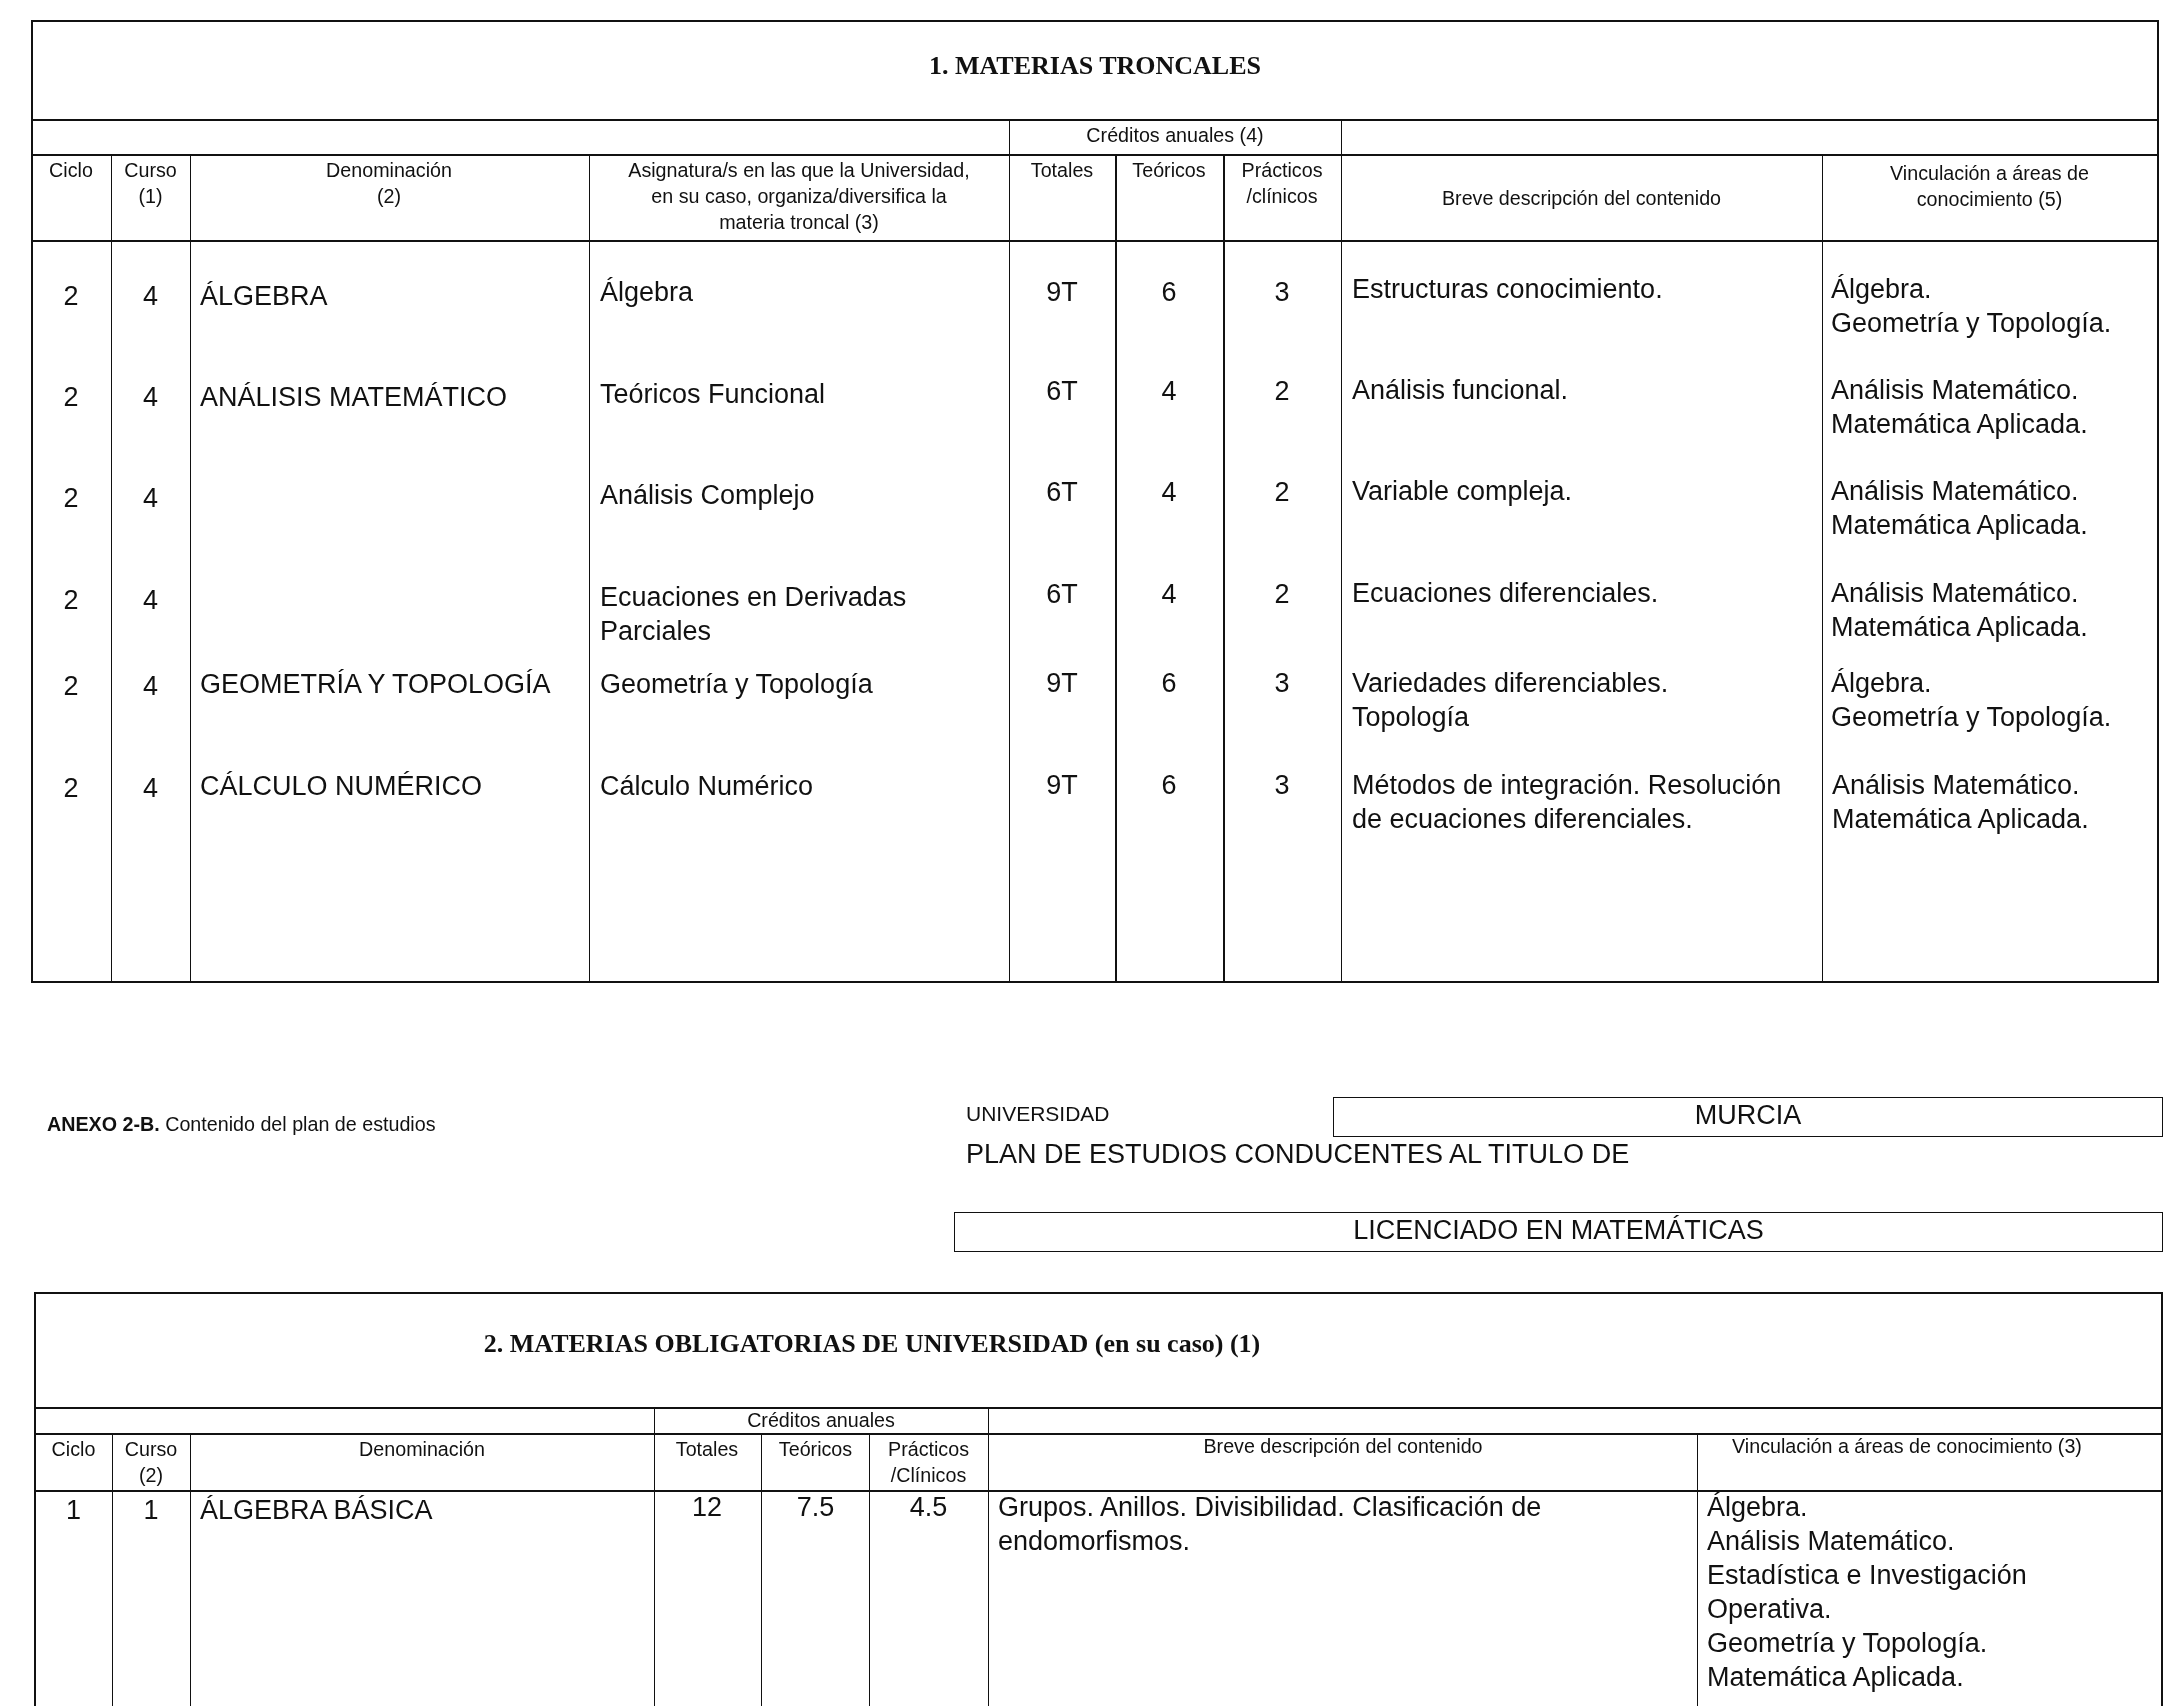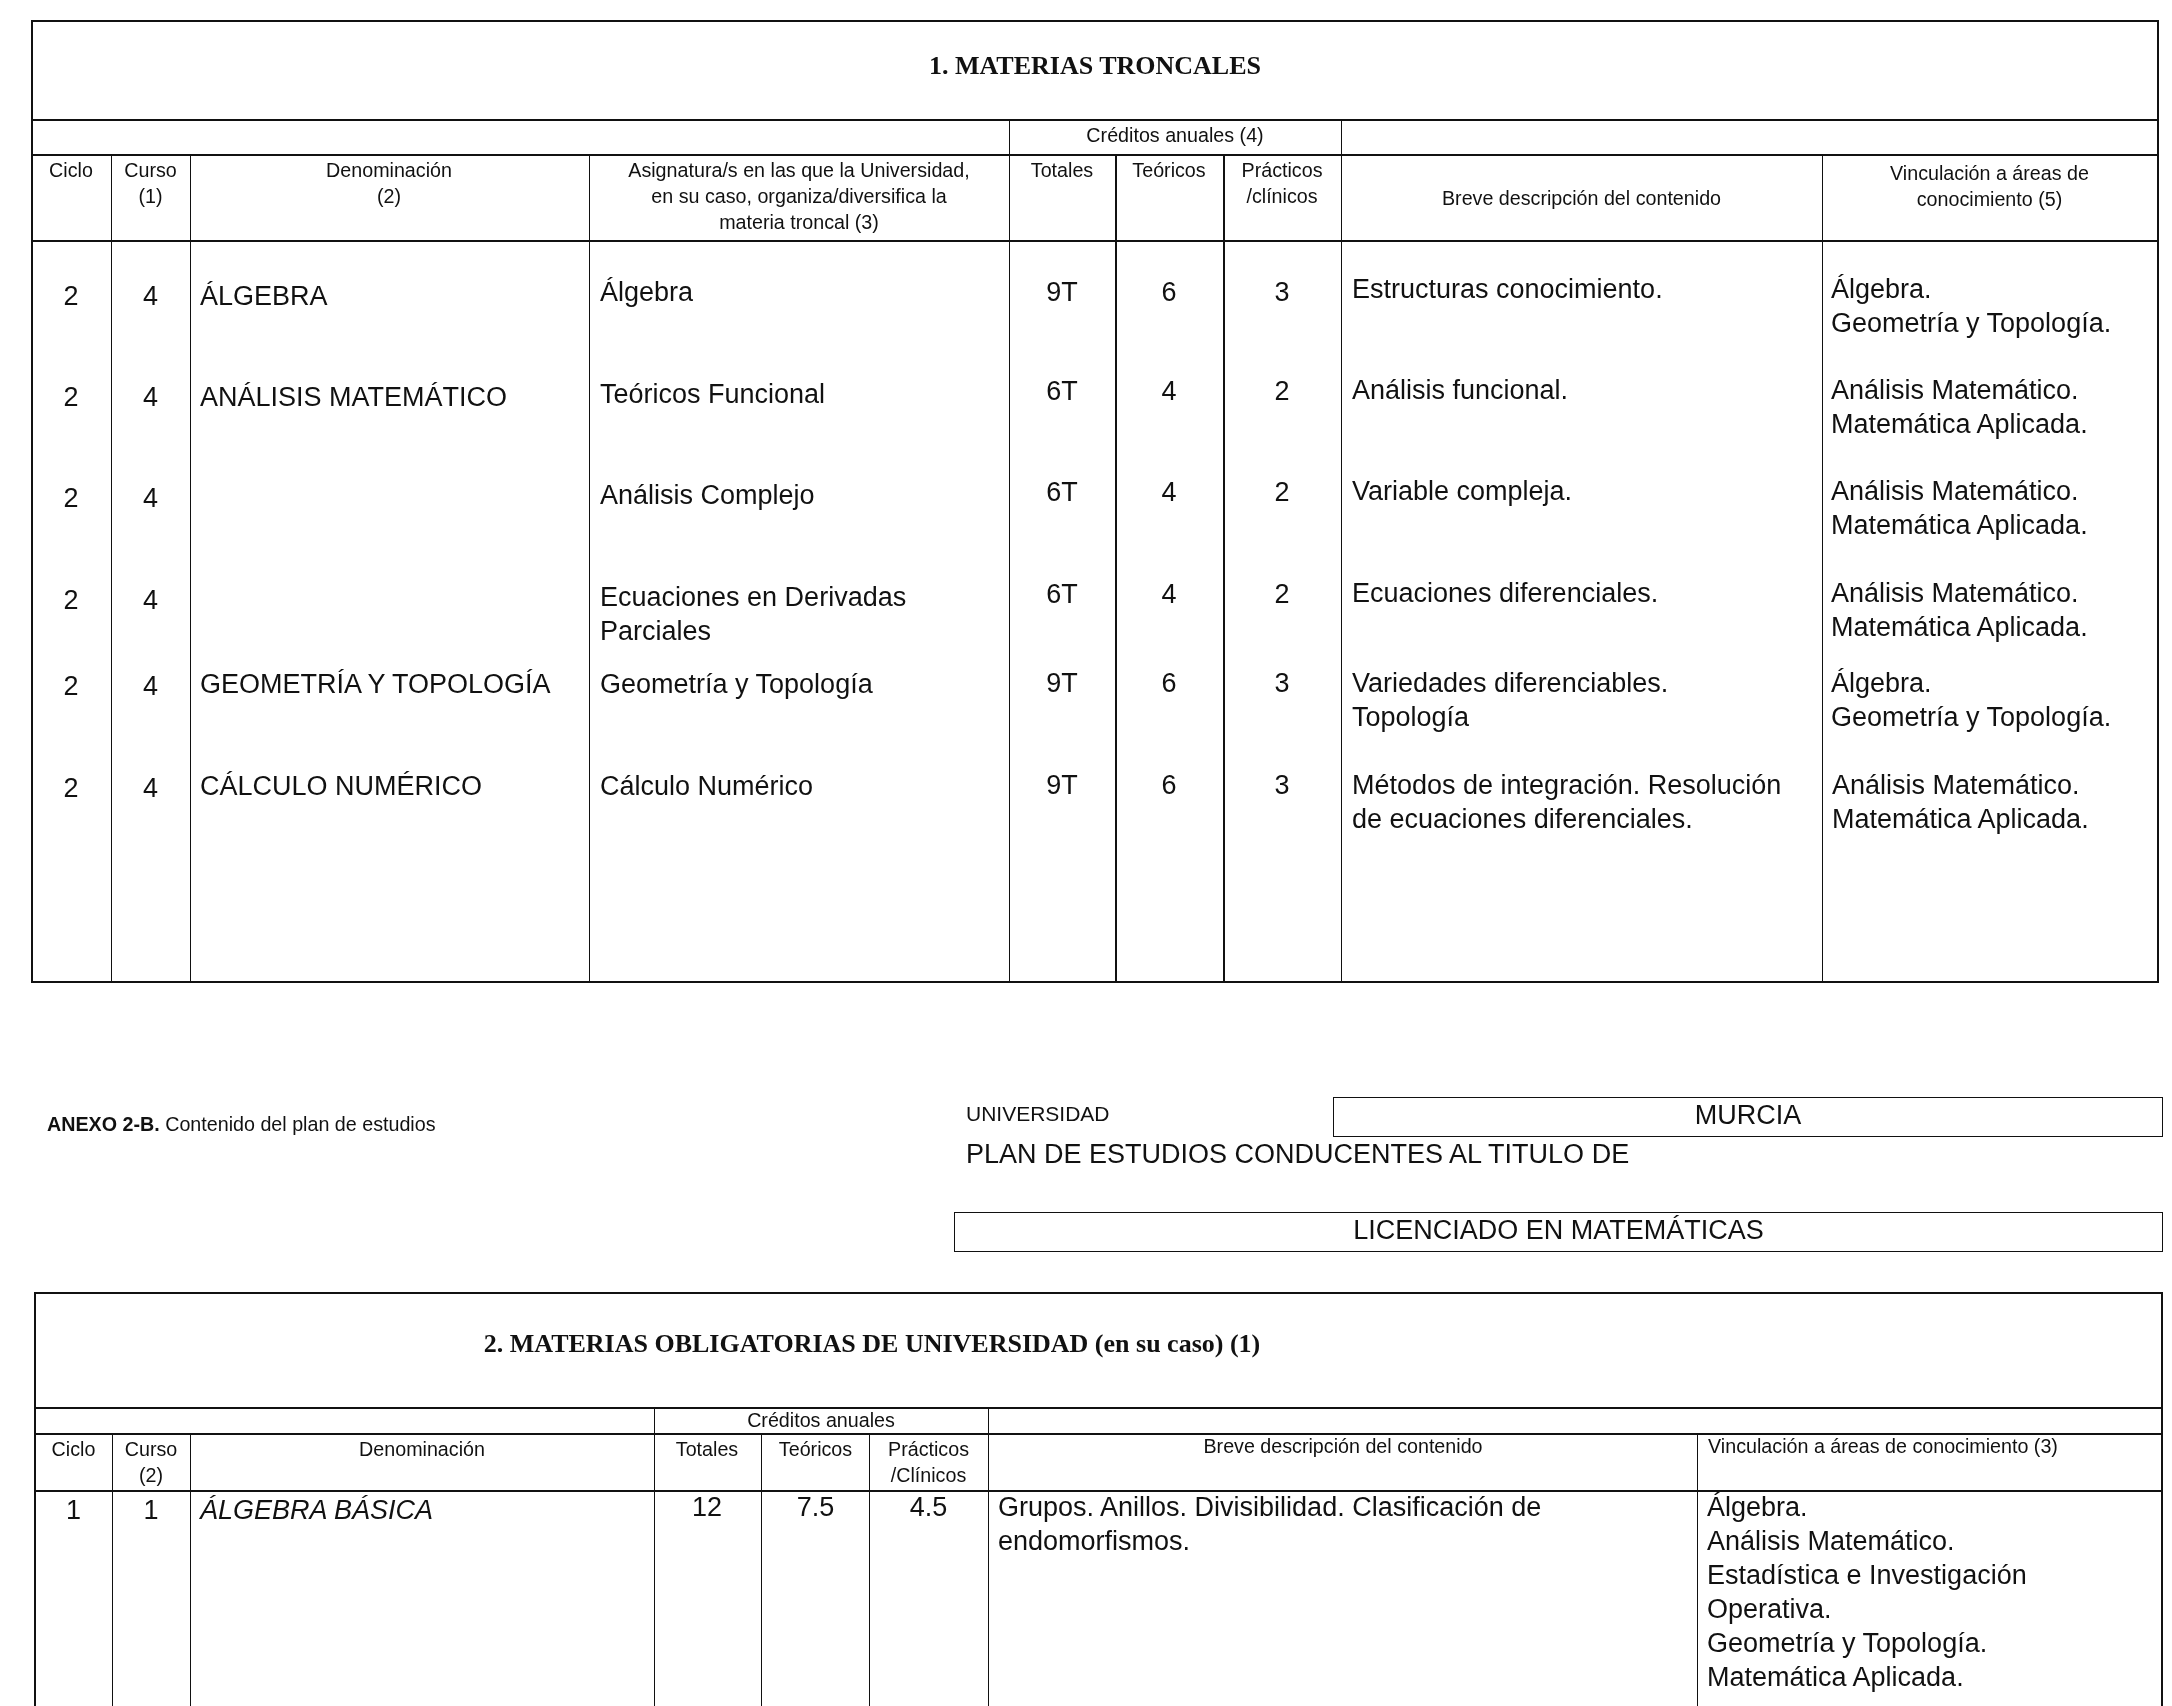--- a/index.html
+++ b/index.html
@@ -174,26 +174,26 @@
 
   <div class="hdr pre" style="left:34px;top:1436px;width:79px;">Ciclo</div>
   <div class="hdr pre" style="left:112px;top:1436px;width:78px;">Curso
 (2)</div>
   <div class="hdr pre" style="left:190px;top:1436px;width:464px;">Denominación</div>
   <div class="hdr pre" style="left:654px;top:1436px;width:106px;">Totales</div>
   <div class="hdr pre" style="left:761px;top:1436px;width:109px;">Teóricos</div>
   <div class="hdr pre" style="left:869px;top:1436px;width:119px;">Prácticos
 /Clínicos</div>
   <div class="hdr pre" style="left:988px;top:1433px;width:710px;">Breve descripción del contenido</div>
-  <div class="hdr pre" style="left:1697px;top:1433px;width:372px;">Vinculación a áreas de conocimiento (3)</div>
+  <div class="hdr pre" style="left:1697px;top:1433px;width:372px;padding-left:24px;">Vinculación a áreas de conocimiento (3)</div>
 
   <div>
     <div class="cell c" style="left:34px;top:1493px;width:79px;">1</div>
     <div class="cell c" style="left:112px;top:1493px;width:78px;">1</div>
-    <div class="cell" style="left:200px;top:1493px;width:452px;font-style:italic;">ÁLGEBRA BÁSICA</div>
+    <div class="cell" style="left:200px;top:1493px;width:452px;">ÁLGEBRA BÁSICA</div>
     <div class="cell c" style="left:654px;top:1490px;width:106px;">12</div>
     <div class="cell c" style="left:761px;top:1490px;width:109px;">7.5</div>
     <div class="cell c" style="left:869px;top:1490px;width:119px;">4.5</div>
     <div class="cell pre" style="left:998px;top:1490px;width:692px;">Grupos. Anillos. Divisibilidad. Clasificación de
 endomorfismos.</div>
     <div class="cell pre" style="left:1707px;top:1490px;width:452px;">Álgebra.
 Análisis Matemático.
 Estadística e Investigación
 Operativa.
 Geometría y Topología.

